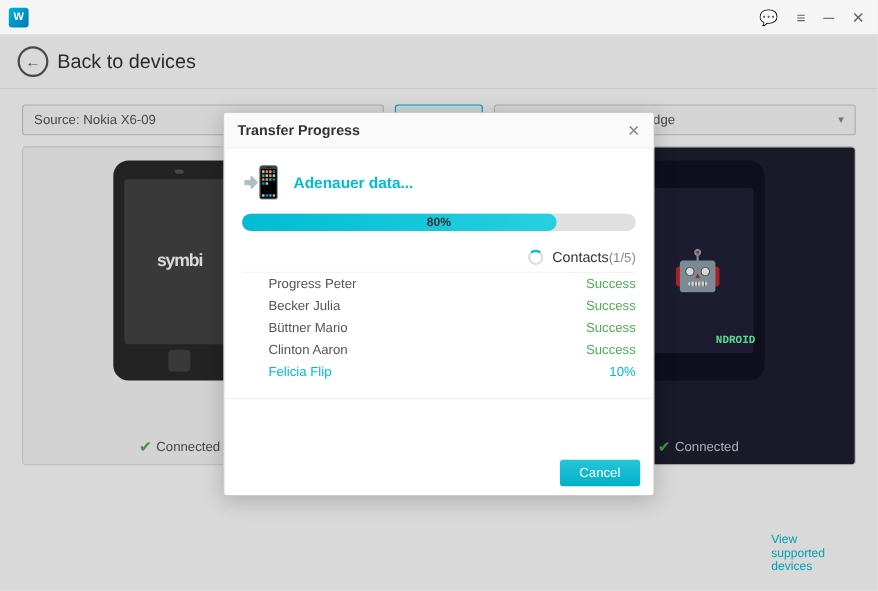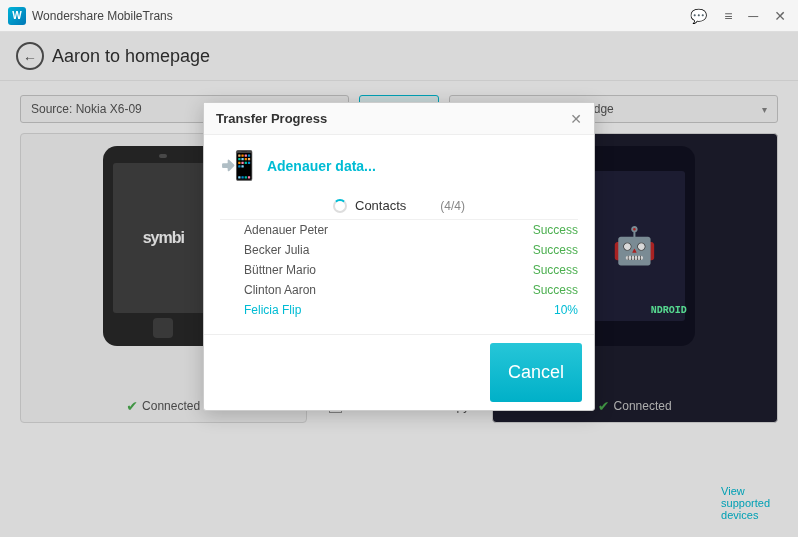--- a/index.html
+++ b/index.html
@@ -155,21 +155,21 @@
       width: 13px;
       height: 13px;
       border: 1px solid #999;
       background: white;
     }
 
     
     .bottom-link {
       position: absolute;
       bottom: 8px;
-      right: 8px;
+      right: 28px;
       color: #00bcd4;
       font-size: 11px;
       cursor: pointer;
       text-decoration: none;
       margin-left: 39px;
     }
 
     
     .dialog-overlay {
       position: absolute;
@@ -257,24 +257,23 @@
       transform: translate(-50%, -50%);
       font-size: 11px;
       color: #333;
       font-weight: bold;
     }
 
     
     .contacts-row {
       display: flex;
       align-items: center;
-      justify-content: center;
+      justify-content: flex-end;
       padding: 4px 0 6px 0;
       border-bottom: 1px solid #f0f0f0;
-      gap: 34px;
     }
     .contacts-left {
       display: flex;
       align-items: center;
       gap: 8px;
     }
     .spinner {
       width: 14px;
       height: 14px;
       border-radius: 50%;
@@ -312,57 +311,57 @@
       display: flex;
       justify-content: flex-end;
       padding: 8px 12px;
       border-top: 1px solid #eee;
     }
     .cancel-btn {
       background: linear-gradient(to bottom, #26c6d8, #00b0c8);
       color: white;
       border: none;
       border-radius: 3px;
-      padding: 19px 18px;
-      font-size: 18px;
-      cursor: pointer;
+      padding: 5px 18px;
+      font-size: 12px;
+      cursor: pointer;
+      margin-top: 47px;
     }
 
     
     .symbi-text {
       color: white;
       font-size: 16px;
       font-weight: bold;
       letter-spacing: -1px;
     }
   </style>
 </head>
 <body>
 
 <div class="titlebar">
   <div class="titlebar-left">
     <div class="app-icon">
       <span>W</span>
     </div>
-    <span class="titlebar-title">Wondershare MobileTrans</span>
   </div>
   <div class="titlebar-controls">
     <span class="titlebar-btn">💬</span>
     <span class="titlebar-btn">≡</span>
     <span class="titlebar-btn">─</span>
     <span class="titlebar-btn close">✕</span>
   </div>
 </div>
 
 <div class="main">
 
   <div class="header">
     <div class="back-btn">
       <div class="back-circle">←</div>
-      <span class="back-text">Aaron to homepage</span>
+      <span class="back-text">Back to devices</span>
     </div>
   </div>
 
   <div style="display:flex; align-items:center; gap:10px; padding: 10px 20px 6px 20px;">
     <div class="device-selector" style="flex:1; border:1px solid #ccc; border-radius:3px; padding:6px 10px; background:#fafafa; display:flex; justify-content:space-between; align-items:center;">
       <span style="font-size:12px; color:#555;">Source: Nokia X6-09</span>
       <span class="chevron">▾</span>
     </div>
 
     <div class="flip-btn" style="flex:0 0 auto;">
@@ -435,31 +434,37 @@
 
       <div class="dialog-body">
 
         <div class="copy-header">
           <div class="copy-icon">📲</div>
           <div class="copy-text">
             <h3>Adenauer data...</h3>
           </div>
         </div>
 
+        <div class="progress-container">
+          <div class="progress-track">
+            <div class="progress-fill" style="width: 80%;"></div>
+          </div>
+          <div class="progress-label">80%</div>
+        </div>
 
         <div class="contacts-row">
           <div class="contacts-left">
             <div class="spinner"></div>
             <span class="contacts-label">Contacts</span>
           </div>
-          <span class="contacts-count">(4/4)</span>
+          <span class="contacts-count">(1/5)</span>
         </div>
 
         <div class="contact-item">
-          <span class="contact-name">Adenauer Peter</span>
+          <span class="contact-name">Progress Peter</span>
           <span class="contact-status success">Success</span>
         </div>
         <div class="contact-item">
           <span class="contact-name">Becker Julia</span>
           <span class="contact-status success">Success</span>
         </div>
         <div class="contact-item">
           <span class="contact-name">Büttner Mario</span>
           <span class="contact-status success">Success</span>
         </div>

